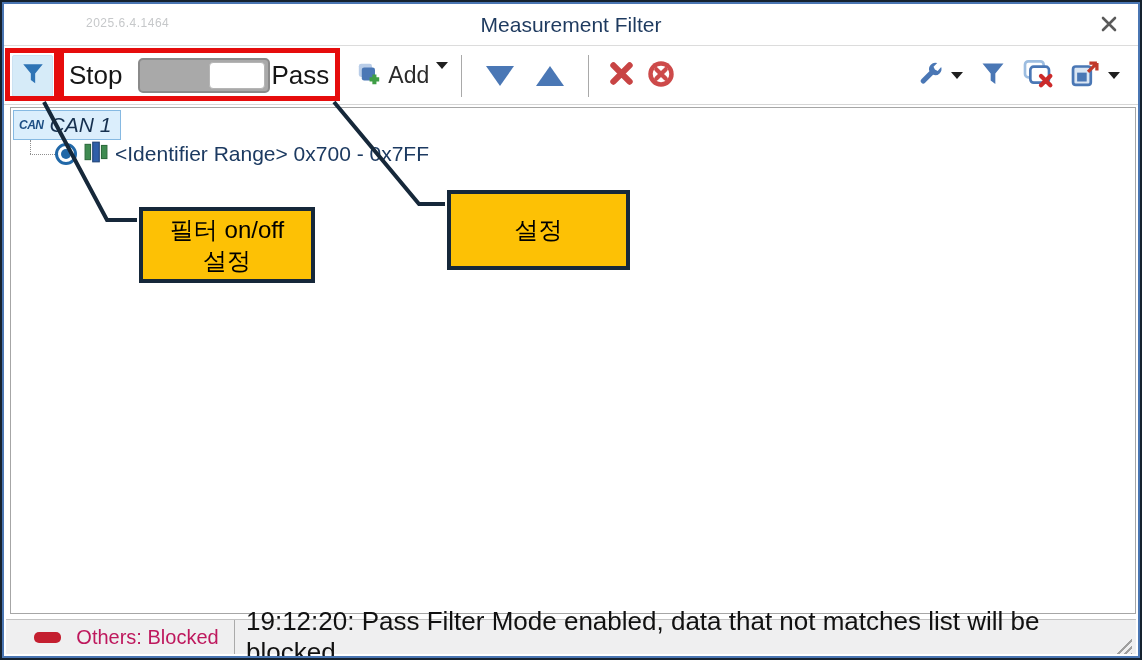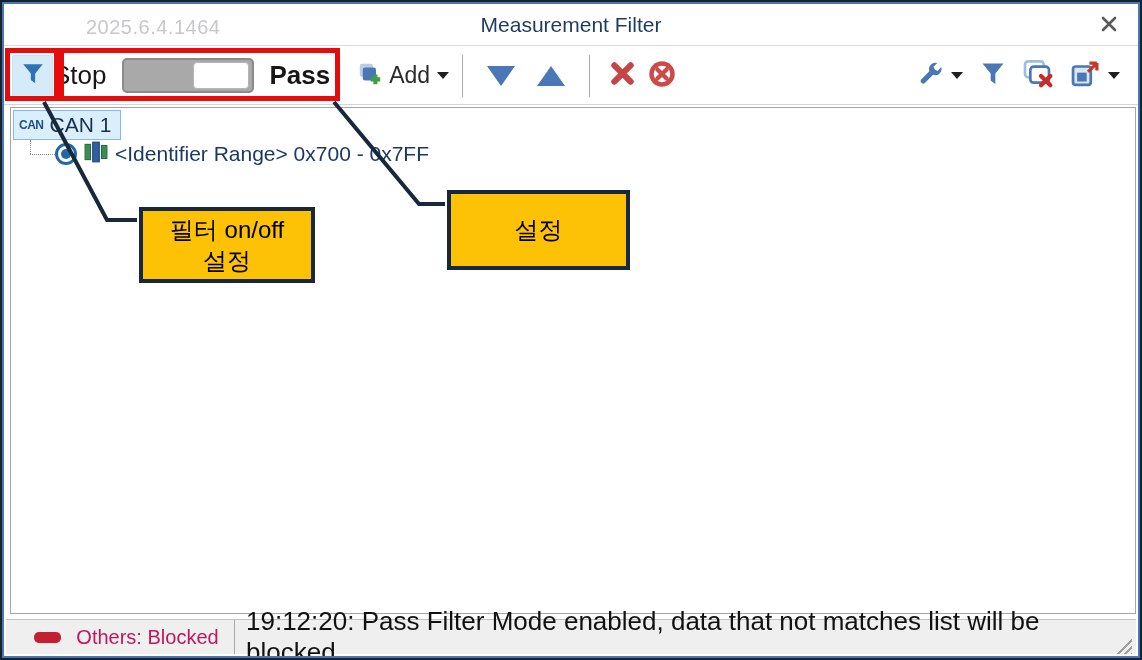--- a/index.html
+++ b/index.html
@@ -18,21 +18,21 @@
     z-index: 50;
   }
   
   .titlebar {
     position: absolute; left: 2px; right: 2px; top: 2px; height: 42px;
     background: #ffffff;
     border-bottom: 1px solid #dcdcdc;
   }
   .version {
     position: absolute; left: 82px; top: 12px;
-    font-size: 20px; color: #c6c8ca; letter-spacing: .5px;
+    font-size: 12px; color: #c6c8ca; letter-spacing: .5px;
   }
   .title {
     position: absolute; left: 0; right: 0; top: 9px;
     text-align: center; font-size: 21px; color: #1e3a5f;
   }
   .close-btn {
     position: absolute; right: 16px; top: 9px; width: 26px; height: 26px;
     display: flex; align-items: center; justify-content: center;
     cursor: default;
   }
@@ -40,32 +40,32 @@
   .toolbar {
     position: absolute; left: 2px; right: 2px; top: 45px; height: 58px;
     background: #ffffff; border-bottom: 1px solid #d6d6d6;
     display: flex; align-items: center; padding-left: 8px;
   }
   .filter-toggle-btn {
     width: 41px; height: 42px; background: #d6ebf8; border: 1px solid #cbe2f2;
     border-radius: 2px; display: flex; align-items: center; justify-content: center;
   }
   .mode-label { font-size: 26px; color: #161616; }
-  .lbl-stop { }
-  .lbl-pass { margin-left: 16px; font-weight: bold; }
+  .lbl-stop { margin-left: 16px; }
+  .lbl-pass { margin-left: 2px; }
   .toggle {
     position: relative; margin-left: 15px;
     width: 132px; height: 35px;
     background: #a9a9a9; border: 2px solid #8a8a8a; border-radius: 5px;
   }
   .toggle-thumb {
     position: absolute; top: 2px; right: 3px; width: 56px; height: 27px;
     background: #ffffff; border: 1px solid #b5b5b5; border-radius: 4px;
   }
-  .add-btn { display: flex; align-items: center; margin-left: 28px; }
+  .add-btn { display: flex; margin-left: 28px; }
   .add-label { font-size: 23px; color: #2b2b2b; margin-left: 7px; }
   .caret {
     width: 0; height: 0; margin-left: 7px;
     border-left: 6px solid transparent; border-right: 6px solid transparent;
     border-top: 7px solid #1f1f1f;
   }
   .vsep { width: 1px; height: 42px; background: #a9a9a9; margin: 0 13px; }
   .tri-down {
     width: 0; height: 0;
     border-left: 14px solid transparent; border-right: 14px solid transparent;
@@ -90,20 +90,21 @@
   
   .tree-panel {
     position: absolute; left: 8px; top: 105px; width: 1126px; height: 507px;
     background: #ffffff; border: 1px solid #a6a6a6;
   }
   .can-node {
     position: absolute; left: 2px; top: 2px;
     display: inline-flex; align-items: center; gap: 6px;
     background: #dbeefc; border: 1px solid #86b9e2; border-radius: 0;
     padding: 2px 9px 2px 5px;
+    font-style: italic;
   }
   .can-badge { font-size: 12px; font-weight: bold; color: #1d4e84; letter-spacing: -0.5px; }
   .can-label { font-size: 21px; color: #16304f; }
   .tree-vline {
     position: absolute; left: 19px; top: 32px; height: 14px; width: 1px;
     border-left: 1px dotted #8f8f8f;
   }
   .tree-hline {
     position: absolute; left: 19px; top: 46px; width: 25px; height: 1px;
     border-top: 1px dotted #8f8f8f;

